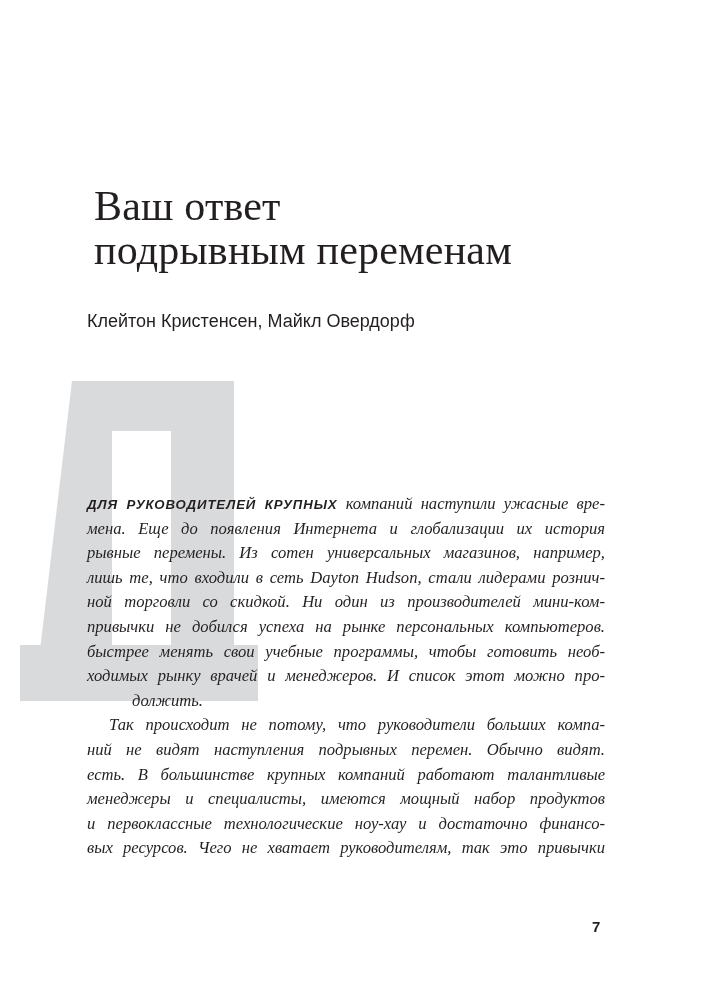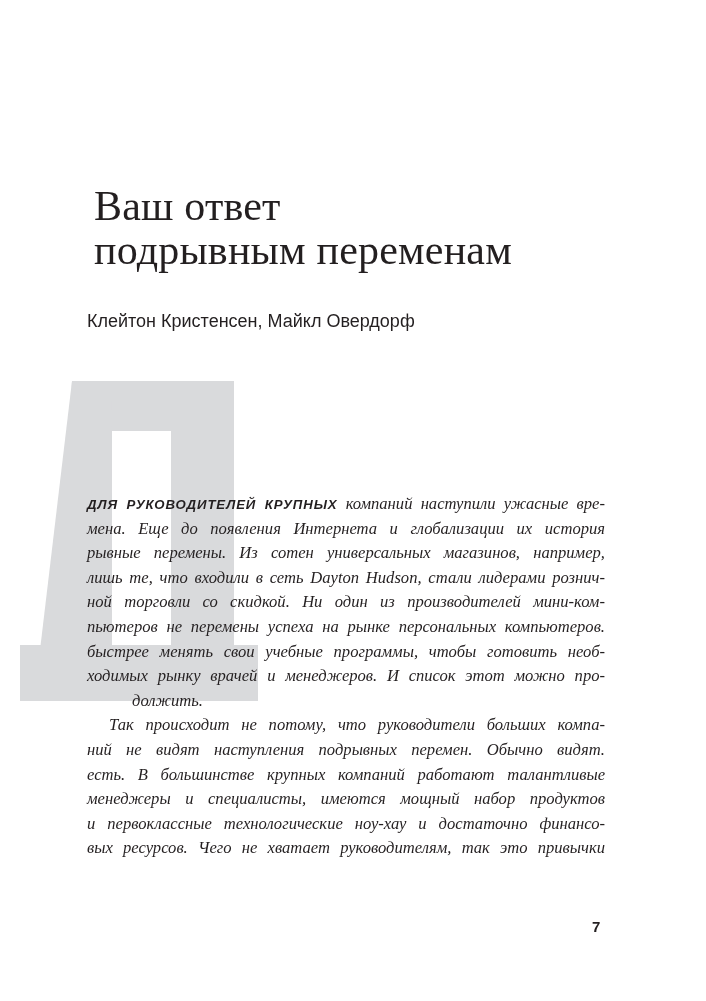--- a/index.html
+++ b/index.html
@@ -124,21 +124,21 @@
 
   <div class="authors">Клейтон Кристенсен, Майкл Овердорф</div>
 
   <div class="body-text">
 
     <span class="line"><span class="lead">ДЛЯ РУКОВОДИТЕЛЕЙ КРУПНЫХ</span><span> компаний наступили ужасные вре-</span></span>
     <span class="line">мена. Еще до появления Интернета и глобализации их история</span>
     <span class="line">рывные перемены. Из сотен универсальных магазинов, например,</span>
     <span class="line">лишь те, что входили в сеть Dayton Hudson, стали лидерами рознич-</span>
     <span class="line">ной торговли со скидкой. Ни один из производителей мини-ком-</span>
-    <span class="line">пьютеров не перемены успеха на рынке персональных компьютеров.</span>
+    <span class="line">привычки не добился успеха на рынке персональных компьютеров.</span>
     <span class="line">быстрее менять свои учебные программы, чтобы готовить необ-</span>
     <span class="line">ходимых рынку врачей и менеджеров. И список этот можно про-</span>
     <span class="line last">должить.</span>
 
     <span class="line indent">Так происходит не потому, что руководители больших компа-</span>
     <span class="line">ний не видят наступления подрывных перемен. Обычно видят.</span>
     <span class="line">есть. В большинстве крупных компаний работают талантливые</span>
     <span class="line">менеджеры и специалисты, имеются мощный набор продуктов</span>
     <span class="line">и первоклассные технологические ноу-хау и достаточно финансо-</span>
     <span class="line">вых ресурсов. Чего не хватает руководителям, так это привычки</span>

